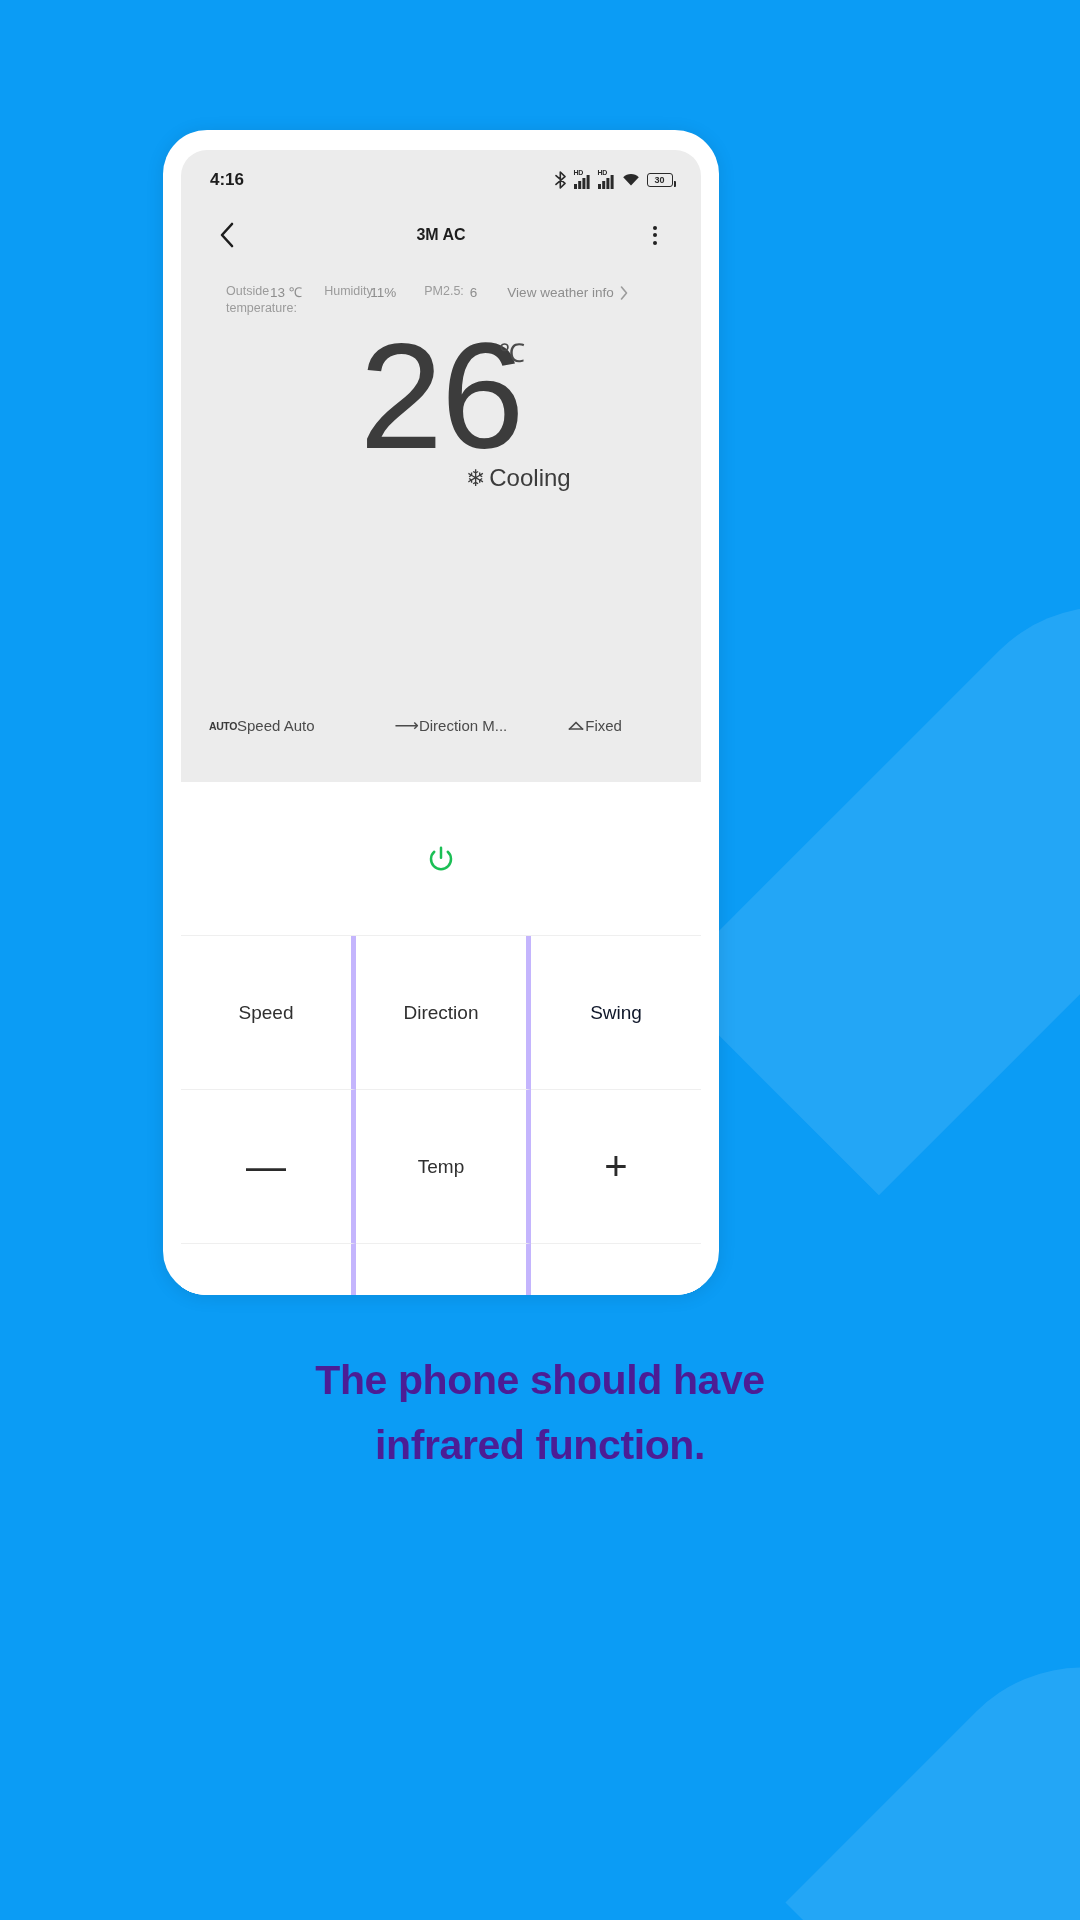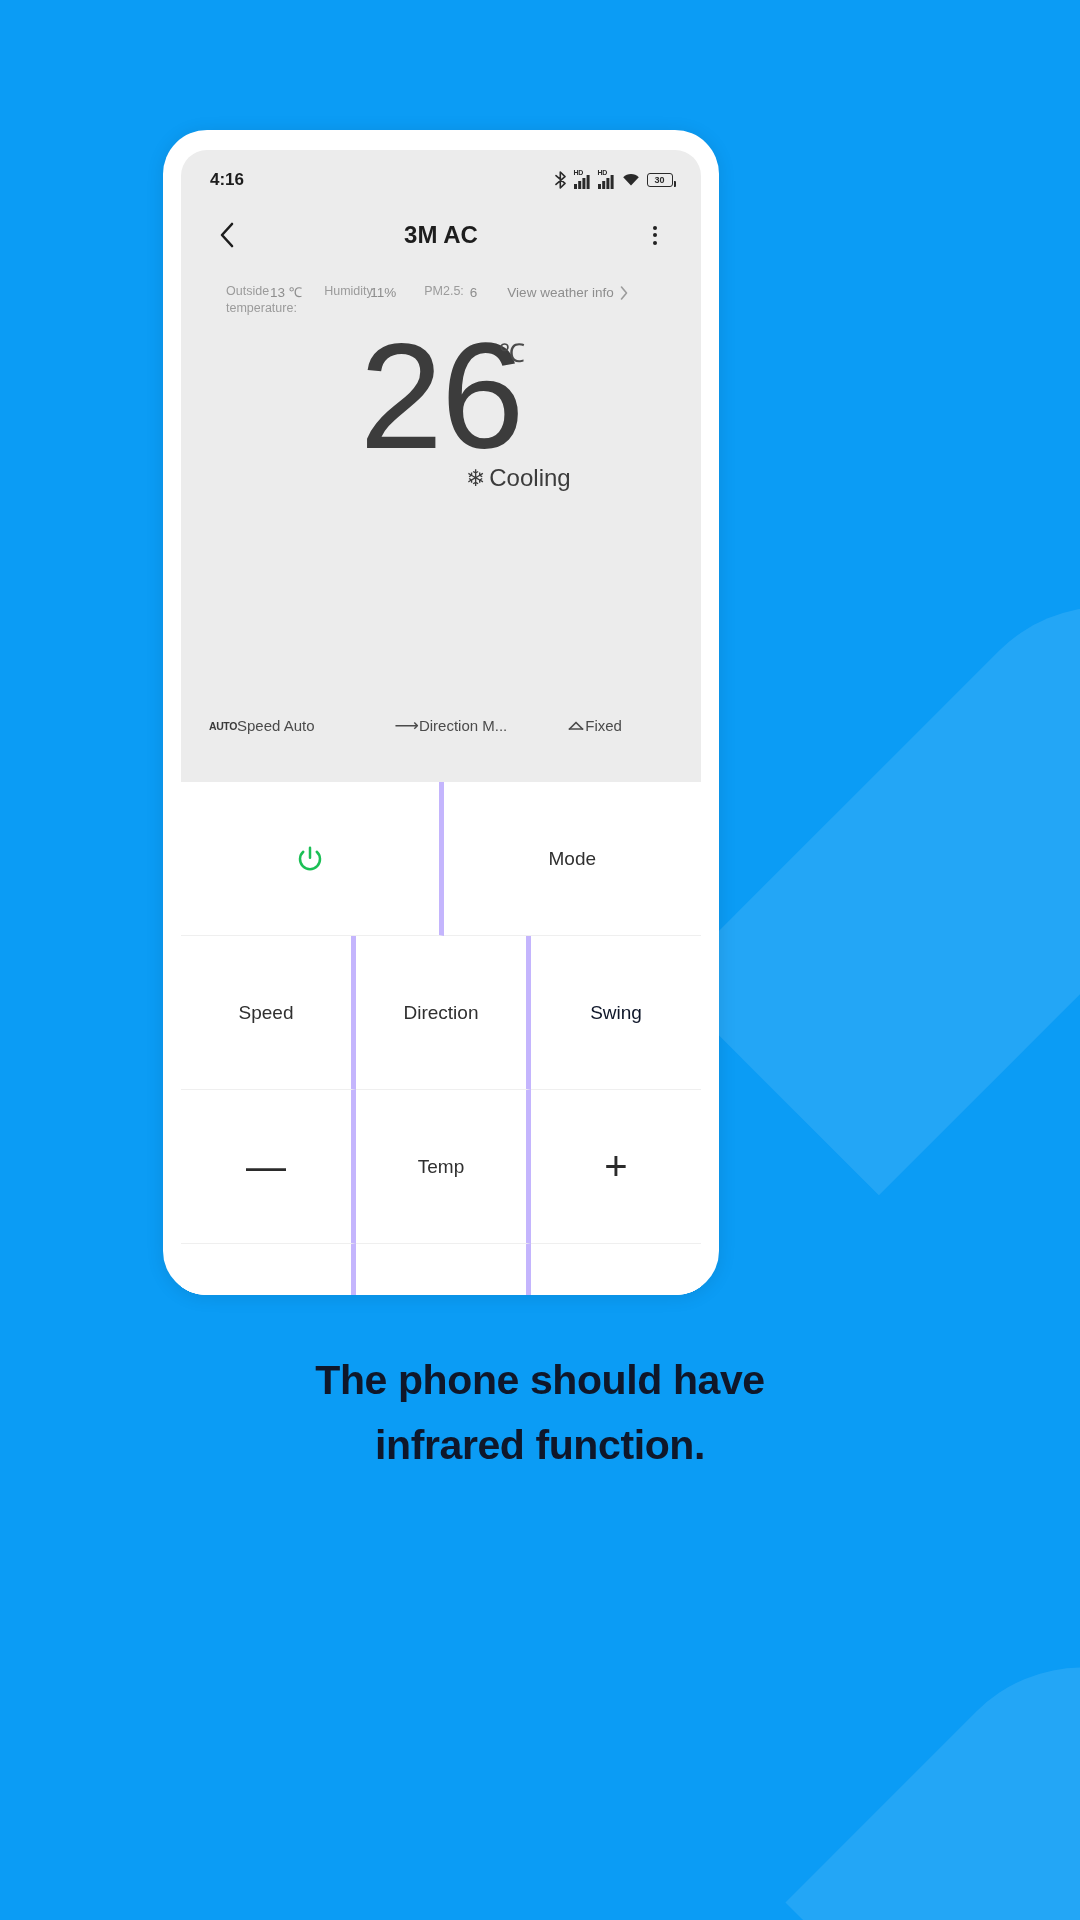--- a/index.html
+++ b/index.html
@@ -106,21 +106,21 @@
     position: relative;
   }
   .nav-back {
     width: 34px; height: 34px;
     display: flex; align-items: center; justify-content: center;
     cursor: pointer;
   }
   .nav-title {
     position: absolute; left: 0; right: 0;
     text-align: center;
-    font-size: 24px; font-weight: bold; color: #1d1d1d;
+    font-size: 16px; font-weight: bold; color: #1d1d1d;
     pointer-events: none;
   }
   .nav-more {
     margin-left: auto;
     width: 34px; height: 34px;
     display: flex; flex-direction: column; align-items: center;
     justify-content: center; gap: 3.5px;
     cursor: pointer;
   }
   .nav-more i { width: 4px; height: 4px; border-radius: 50%; background: #222; display:block;}
@@ -228,21 +228,21 @@
   .cell.big-sym { font-size: 40px; font-weight: 300; color: #2b2b2b; }
   .power-ic { width: 30px; height: 30px; display:block; }
   .dots-ic { letter-spacing: 4px; font-size: 22px; color: #c2c2c2; }
 
   
   .caption {
     position: absolute;
     left: 0; right: 0;
     top: 1348px;
     text-align: center;
-    color: #0f172a;
+    color: #4c1d95;
     font-size: 41px;
     font-weight: bold;
     line-height: 1.58;
     letter-spacing: -0.4px;
     padding: 0 90px;
   }
 </style>
 </head>
 <body>
 
@@ -359,21 +359,20 @@
 
       <div class="grid">
 
         <div class="grow">
           <div class="cell">
             <svg class="power-ic" viewBox="0 0 24 24">
               <path d="M12 3 L12 11" fill="none" stroke="#1bbf55" stroke-width="2" stroke-linecap="round"></path>
               <path d="M6.6 6.2 A8 8 0 1 0 17.4 6.2" fill="none" stroke="#1bbf55" stroke-width="2" stroke-linecap="round"></path>
             </svg>
           </div>
-          <div class="cell">Mode</div>
         </div>
 
         <div class="grow">
           <div class="cell">Speed</div>
           <div class="cell">Direction</div>
           <div class="cell dim">Swing</div>
         </div>
 
         <div class="grow">
           <div class="cell big-sym">—</div>

